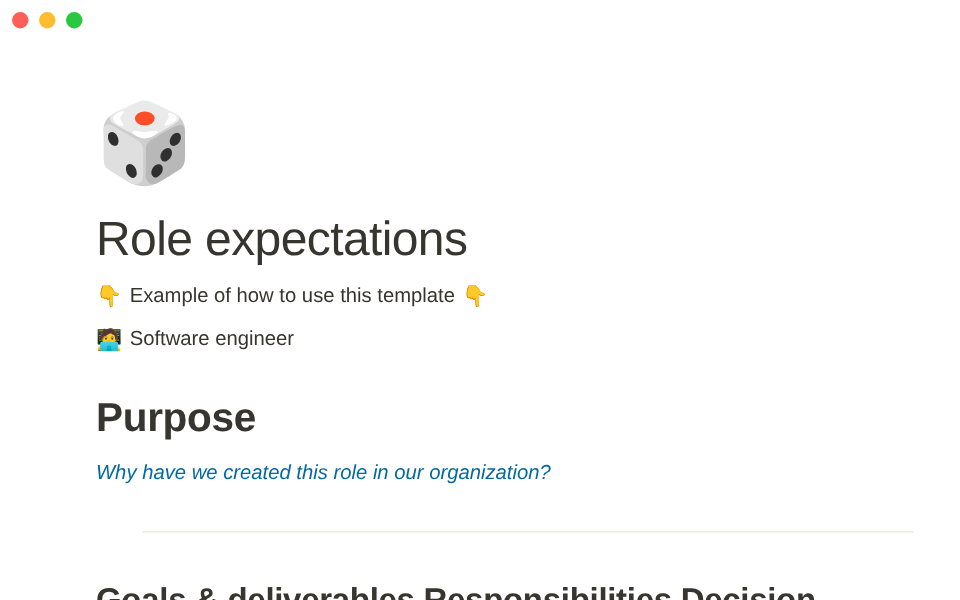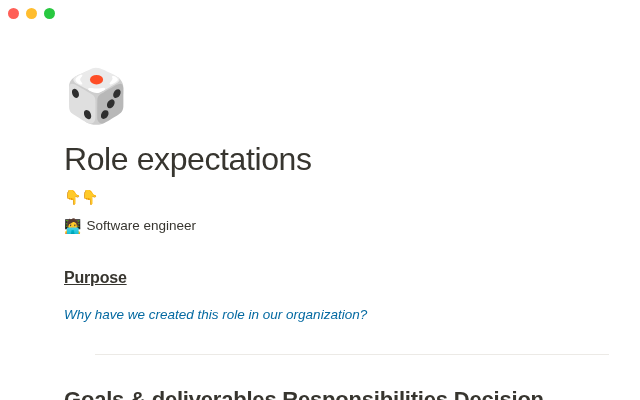--- a/index.html
+++ b/index.html
@@ -107,26 +107,25 @@
   .link-text {
     text-decoration-color: #cfcdc8;
     text-underline-offset: 2px;
     color: #37352f;
     cursor: pointer;
   }
 
   
   .section-heading {
     margin: 28px 0 12px 0;
-    font-size: 16px;
+    font-size: 27px;
     line-height: 28px;
     font-weight: bold;
     color: #37352f;
     letter-spacing: -0.2px;
-    text-decoration: underline;
   }
 
   
   .hint-text {
     margin-top: 13px;
     font-size: 13.5px;
     line-height: 20px;
     font-style: italic;
     color: #0369a1;
   }
@@ -166,20 +165,21 @@
 
   <div id="doc-scroll">
     <div id="doc-content">
 
       <span id="page-icon">🎲</span>
 
       <h1 id="page-title">Role expectations</h1>
 
       <div class="para">
         <span class="emoji-inline">👇</span>
+        <span class="para-text">Example of how to use this template</span>
         <span class="emoji-inline">👇</span>
       </div>
 
       <div class="para">
         <span class="emoji-inline">🧑‍💻</span>
         <span class="para-text link-text">Software engineer</span>
       </div>
 
       <h2 class="section-heading">Purpose</h2>
 

